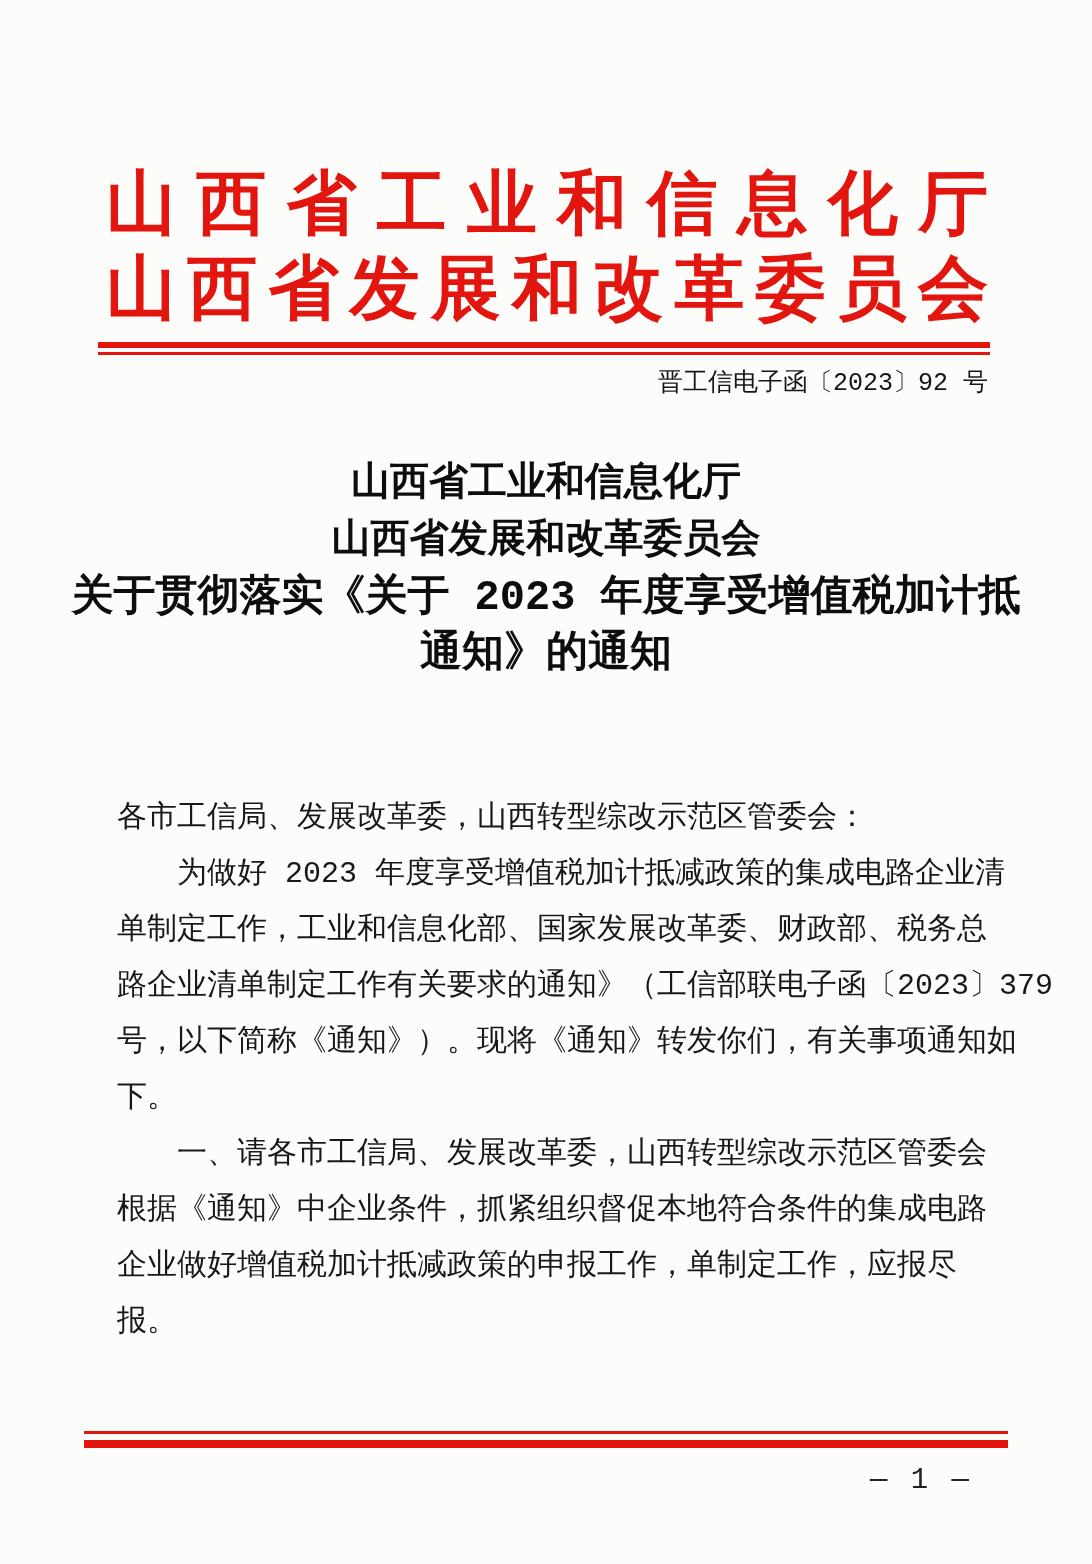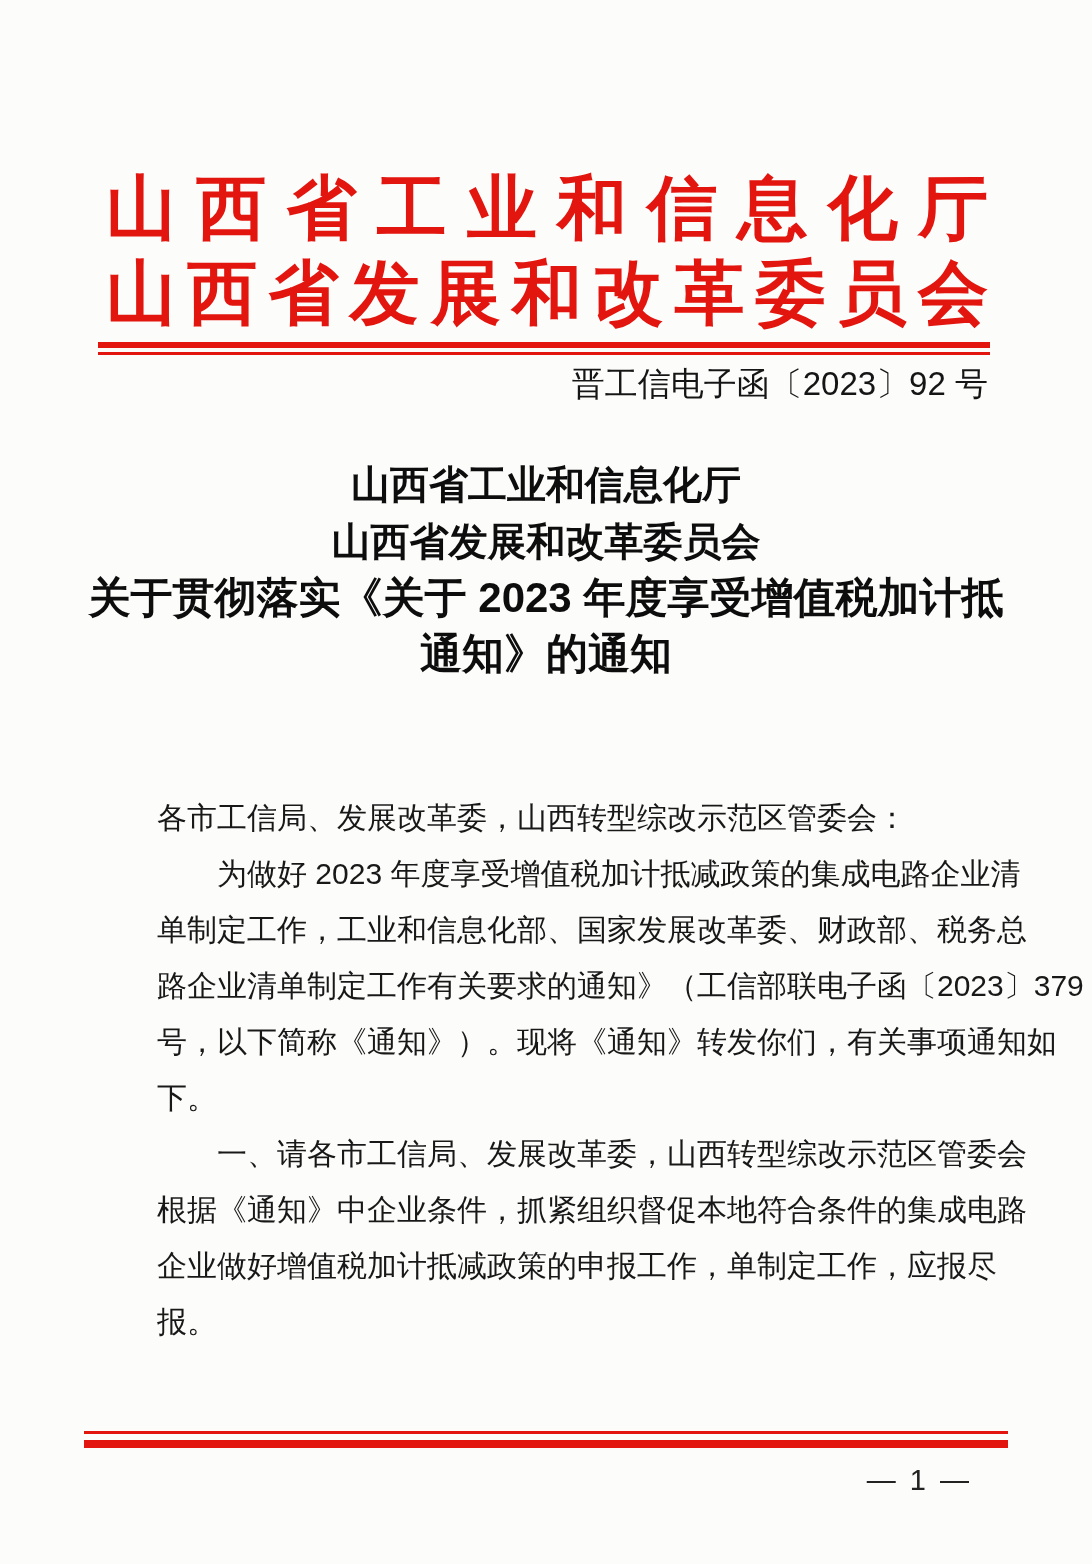--- a/index.html
+++ b/index.html
@@ -2,21 +2,21 @@
 <html><head>
 <meta charset="utf-8">
 <style>
   html, body { margin: 0; padding: 0; }
   .page {
     position: relative;
     width: 1092px;
     height: 1564px;
     background: #fcfcfa;
     overflow: hidden;
-    font-family: Liberation Sans, sans-serif;
+    font-family: Liberation Mono, monospace;
     color: #151515;
   }
   
   .letterhead {
     position: absolute;
     top: 166px;
     left: 106px;
     width: 882px;
     font-weight: bold;
     font-size: 70px;
@@ -31,21 +31,21 @@
   .rule { position: absolute; background: var(--accent-red, #e2150f); }
   .rule-top-thick  { left: 98px;  top: 342px;  width: 892px; height: 6px; }
   .rule-top-thin   { left: 98px;  top: 352px;  width: 892px; height: 3px; }
   .rule-bot-thin   { left: 84px;  top: 1431px; width: 924px; height: 3px; }
   .rule-bot-thick  { left: 84px;  top: 1440px; width: 924px; height: 8px; }
   
   .doc-number {
     position: absolute;
     top: 364px;
     right: 104px;
-    font-size: 33px;
+    font-size: 25px;
     line-height: 40px;
     white-space: pre;
   }
   
   .title-block {
     position: absolute;
     top: 456px;
     left: 50px;
     width: 992px;
     text-align: center;
@@ -57,21 +57,21 @@
   
   .body-block {
     position: absolute;
     top: 790px;
     left: 117px;
     width: 872px;
     font-size: 30px;
     line-height: 56px;
     color: #181818;
   }
-  .body-line { white-space: pre; margin-left: 40px; }
+  .body-line { white-space: pre; }
   
   .page-number {
     position: absolute;
     top: 1464px;
     right: 120px;
     font-size: 29px;
     letter-spacing: 3px;
     color: #222;
     white-space: pre;
   }

